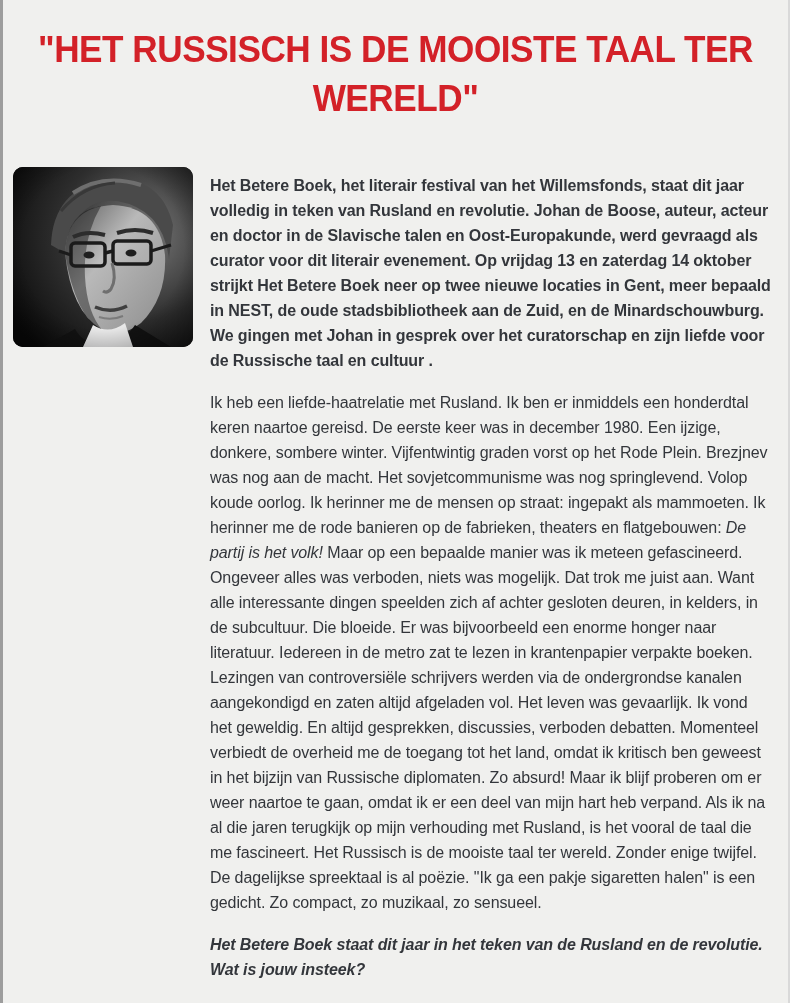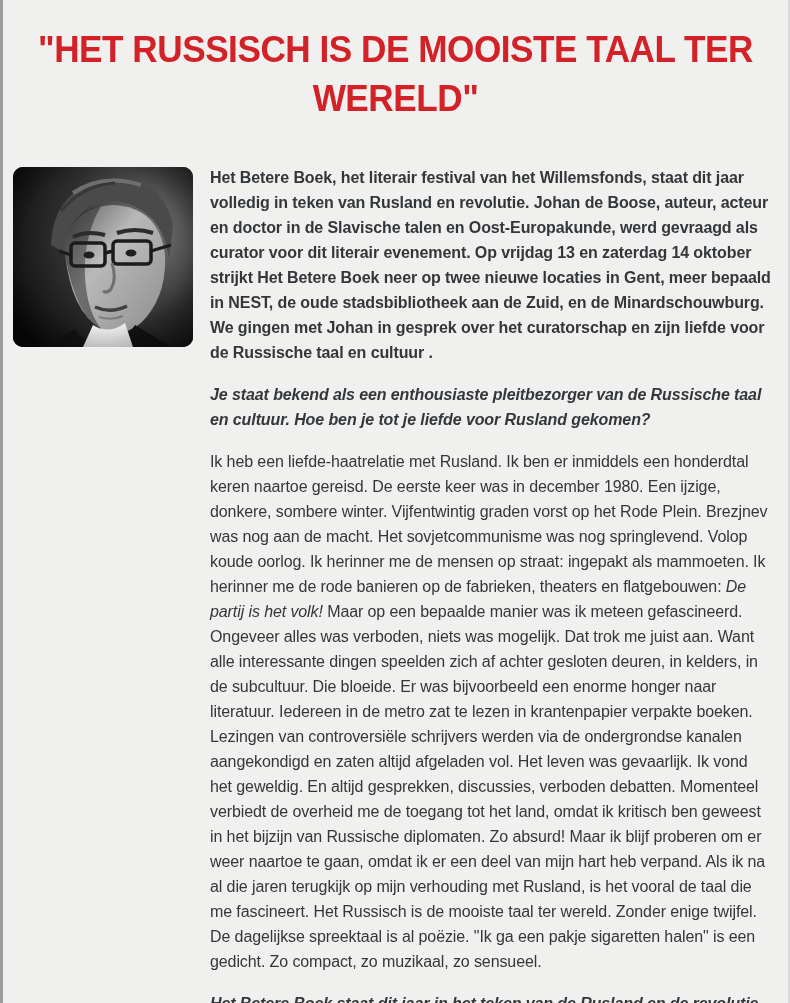--- a/index.html
+++ b/index.html
@@ -44,21 +44,21 @@
     height: 180px;
     border-radius: 10px;
     overflow: hidden;
     margin-top: 2px;
     background: #111;
   }
   .photo svg { display: block; width: 180px; height: 180px; }
   .content p {
     font-size: 16px;
     line-height: 25px;
-    margin: 0 0 17px 0;
+    margin: 8px 0 17px 0;
     letter-spacing: -0.1px;
   }
   .intro { font-weight: bold; }
   .question { font-weight: bold; font-style: italic; }
   .answer em { font-style: italic; }
 </style>
 </head>
 <body>
 
 <h1 class="page-title">
@@ -115,20 +115,19 @@
 
       <path d="M30,180 L62,162 Q70,178 92,176 Q112,174 122,158 L158,180 Z" fill="#121212"></path>
       <path d="M70,180 L80,158 Q96,168 112,156 L120,180 Z" fill="#e8e8e8"></path>
       <rect width="180" height="180" fill="url(#vignette)"></rect>
     </svg>
   </div>
 
   <div class="content">
     <p class="intro">Het Betere Boek, het literair festival van het Willemsfonds, staat dit jaar volledig in teken van Rusland en revolutie. Johan de Boose, auteur, acteur en doctor in de Slavische talen en Oost-Europakunde, werd gevraagd als curator voor dit literair evenement. Op vrijdag 13 en zaterdag 14 oktober strijkt Het Betere Boek neer op twee nieuwe locaties in Gent, meer bepaald in NEST, de oude stadsbibliotheek aan de Zuid, en de Minardschouwburg. We gingen met Johan in gesprek over het curatorschap en zijn liefde voor de Russische taal en cultuur .</p>
 
-    <p class="question">Je staat bekend als een enthousiaste pleitbezorger van de Russische taal en cultuur. Hoe ben je tot je liefde voor Rusland gekomen?</p>
 
     <p class="answer"><span>Ik heb een liefde-haatrelatie met Rusland. Ik ben er inmiddels een honderdtal keren naartoe gereisd. De eerste keer was in december 1980. Een ijzige, donkere, sombere winter. Vijfentwintig graden vorst op het Rode Plein. Brezjnev was nog aan de macht. Het sovjetcommunisme was nog springlevend. Volop koude oorlog. Ik herinner me de mensen op straat: ingepakt als mammoeten. Ik herinner me de rode banieren op de fabrieken, theaters en flatgebouwen: </span><em>De partij is het volk!</em><span> Maar op een bepaalde manier was ik meteen gefascineerd. Ongeveer alles was verboden, niets was mogelijk. Dat trok me juist aan. Want alle interessante dingen speelden zich af achter gesloten deuren, in kelders, in de subcultuur. Die bloeide. Er was bijvoorbeeld een enorme honger naar literatuur. Iedereen in de metro zat te lezen in krantenpapier verpakte boeken. Lezingen van controversiële schrijvers werden via de ondergrondse kanalen aangekondigd en zaten altijd afgeladen vol. Het leven was gevaarlijk. Ik vond het geweldig. En altijd gesprekken, discussies, verboden debatten. Momenteel verbiedt de overheid me de toegang tot het land, omdat ik kritisch ben geweest in het bijzijn van Russische diplomaten. Zo absurd! Maar ik blijf proberen om er weer naartoe te gaan, omdat ik er een deel van mijn hart heb verpand. Als ik na al die jaren terugkijk op mijn verhouding met Rusland, is het vooral de taal die me fascineert. Het Russisch is de mooiste taal ter wereld. Zonder enige twijfel. De dagelijkse spreektaal is al poëzie. "Ik ga een pakje sigaretten halen" is een gedicht. Zo compact, zo muzikaal, zo sensueel.</span></p>
 
     <p class="question">Het Betere Boek staat dit jaar in het teken van de Rusland en de revolutie. Wat is jouw insteek?</p>
   </div>
 
 </div>
 
 </body></html>

